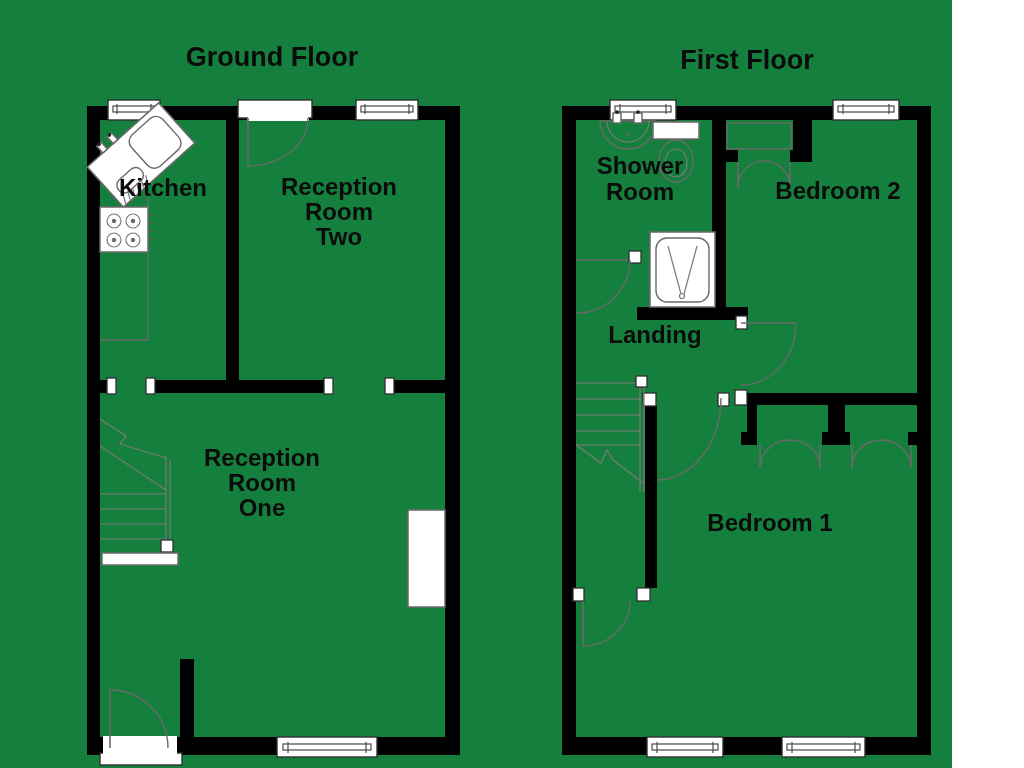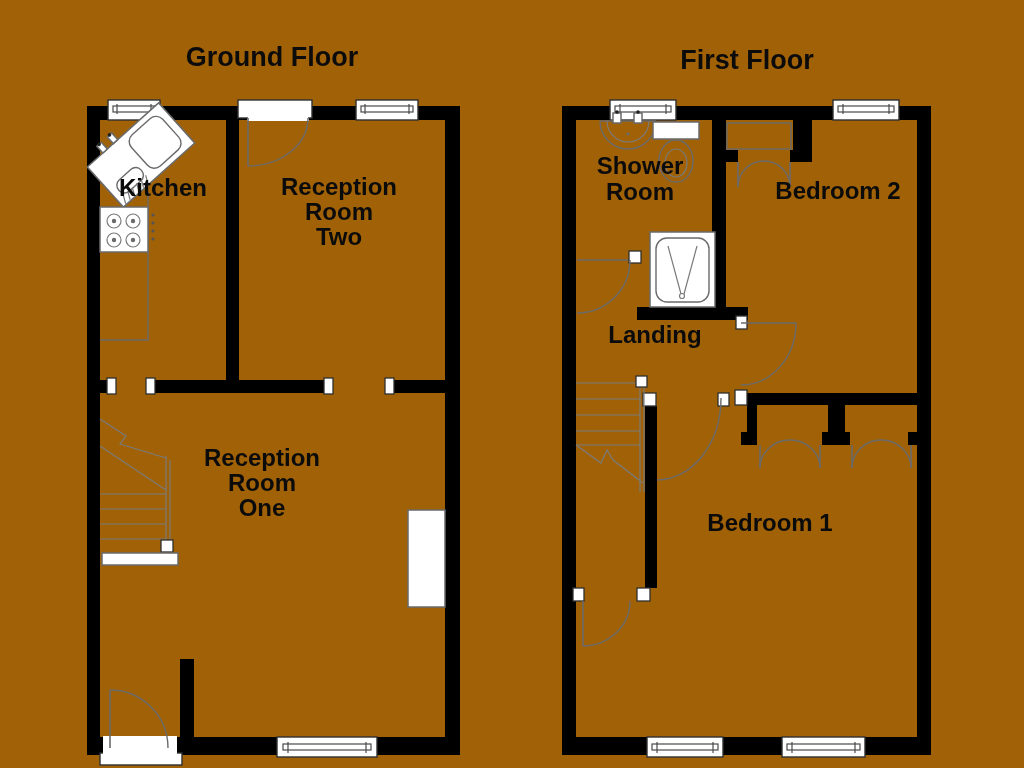--- a/index.html
+++ b/index.html
@@ -1,17 +1,17 @@
 <!DOCTYPE html>
 <html><head>
 <meta charset="utf-8">
 <style>
   html,body{margin:0;padding:0;background:#ffffff;}
   #stage{
-    position:relative;width:1024px;height:768px;background:#a16207;
+    position:relative;width:952px;height:768px;background:#15803d;
     font-family:"Liberation Sans", sans-serif;overflow:hidden;
   }
   svg{position:absolute;left:0;top:0;}
   .wall{fill:#000000;stroke:none;}
   .punch{fill:#ffffff;stroke:none;}
   .thin{fill:none;stroke:#6a6a6a;stroke-width:1.4;}
   .thin2{fill:none;stroke:#7a7a7a;stroke-width:1.2;}
   .fix{fill:#ffffff;stroke:#6a6a6a;stroke-width:1.5;}
   .winbox{fill:#ffffff;stroke:#2f2f2f;stroke-width:1.4;}
   .winbar{fill:none;stroke:#4a4a4a;stroke-width:1.2;}

